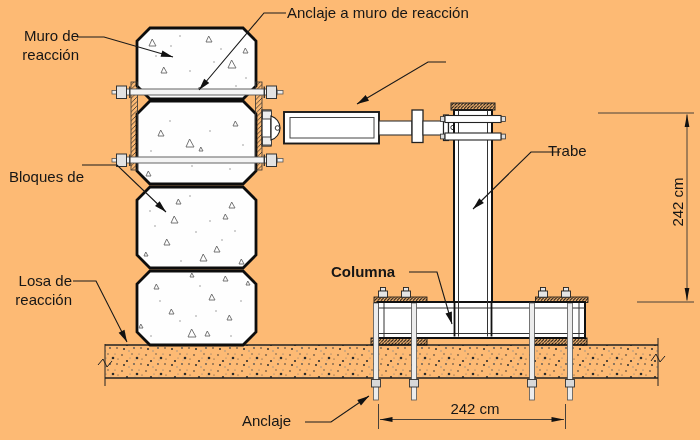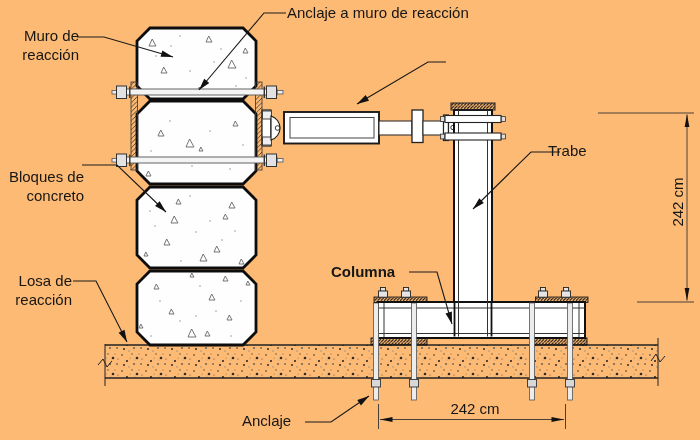--- a/index.html
+++ b/index.html
@@ -249,21 +249,20 @@
 
 <div class="label" style="left:287px;top:3px;">Anclaje a muro de reacción</div>
 
 <div class="label center" style="left:3px;top:26px;width:76px;">
   <div>Muro de</div>
   <div>reacción</div>
 </div>
 
 <div class="label center" style="left:0px;top:154px;width:84px;margin-top:13px;">
   <div>Bloques de</div>
-  <div>concreto</div>
 </div>
 
 <div class="label center" style="left:0px;top:271px;width:72px;">
   <div>Losa de</div>
   <div>reacción</div>
 </div>
 
 
 <div class="label" style="left:548px;top:141px;text-align:right;">Trabe</div>
 

